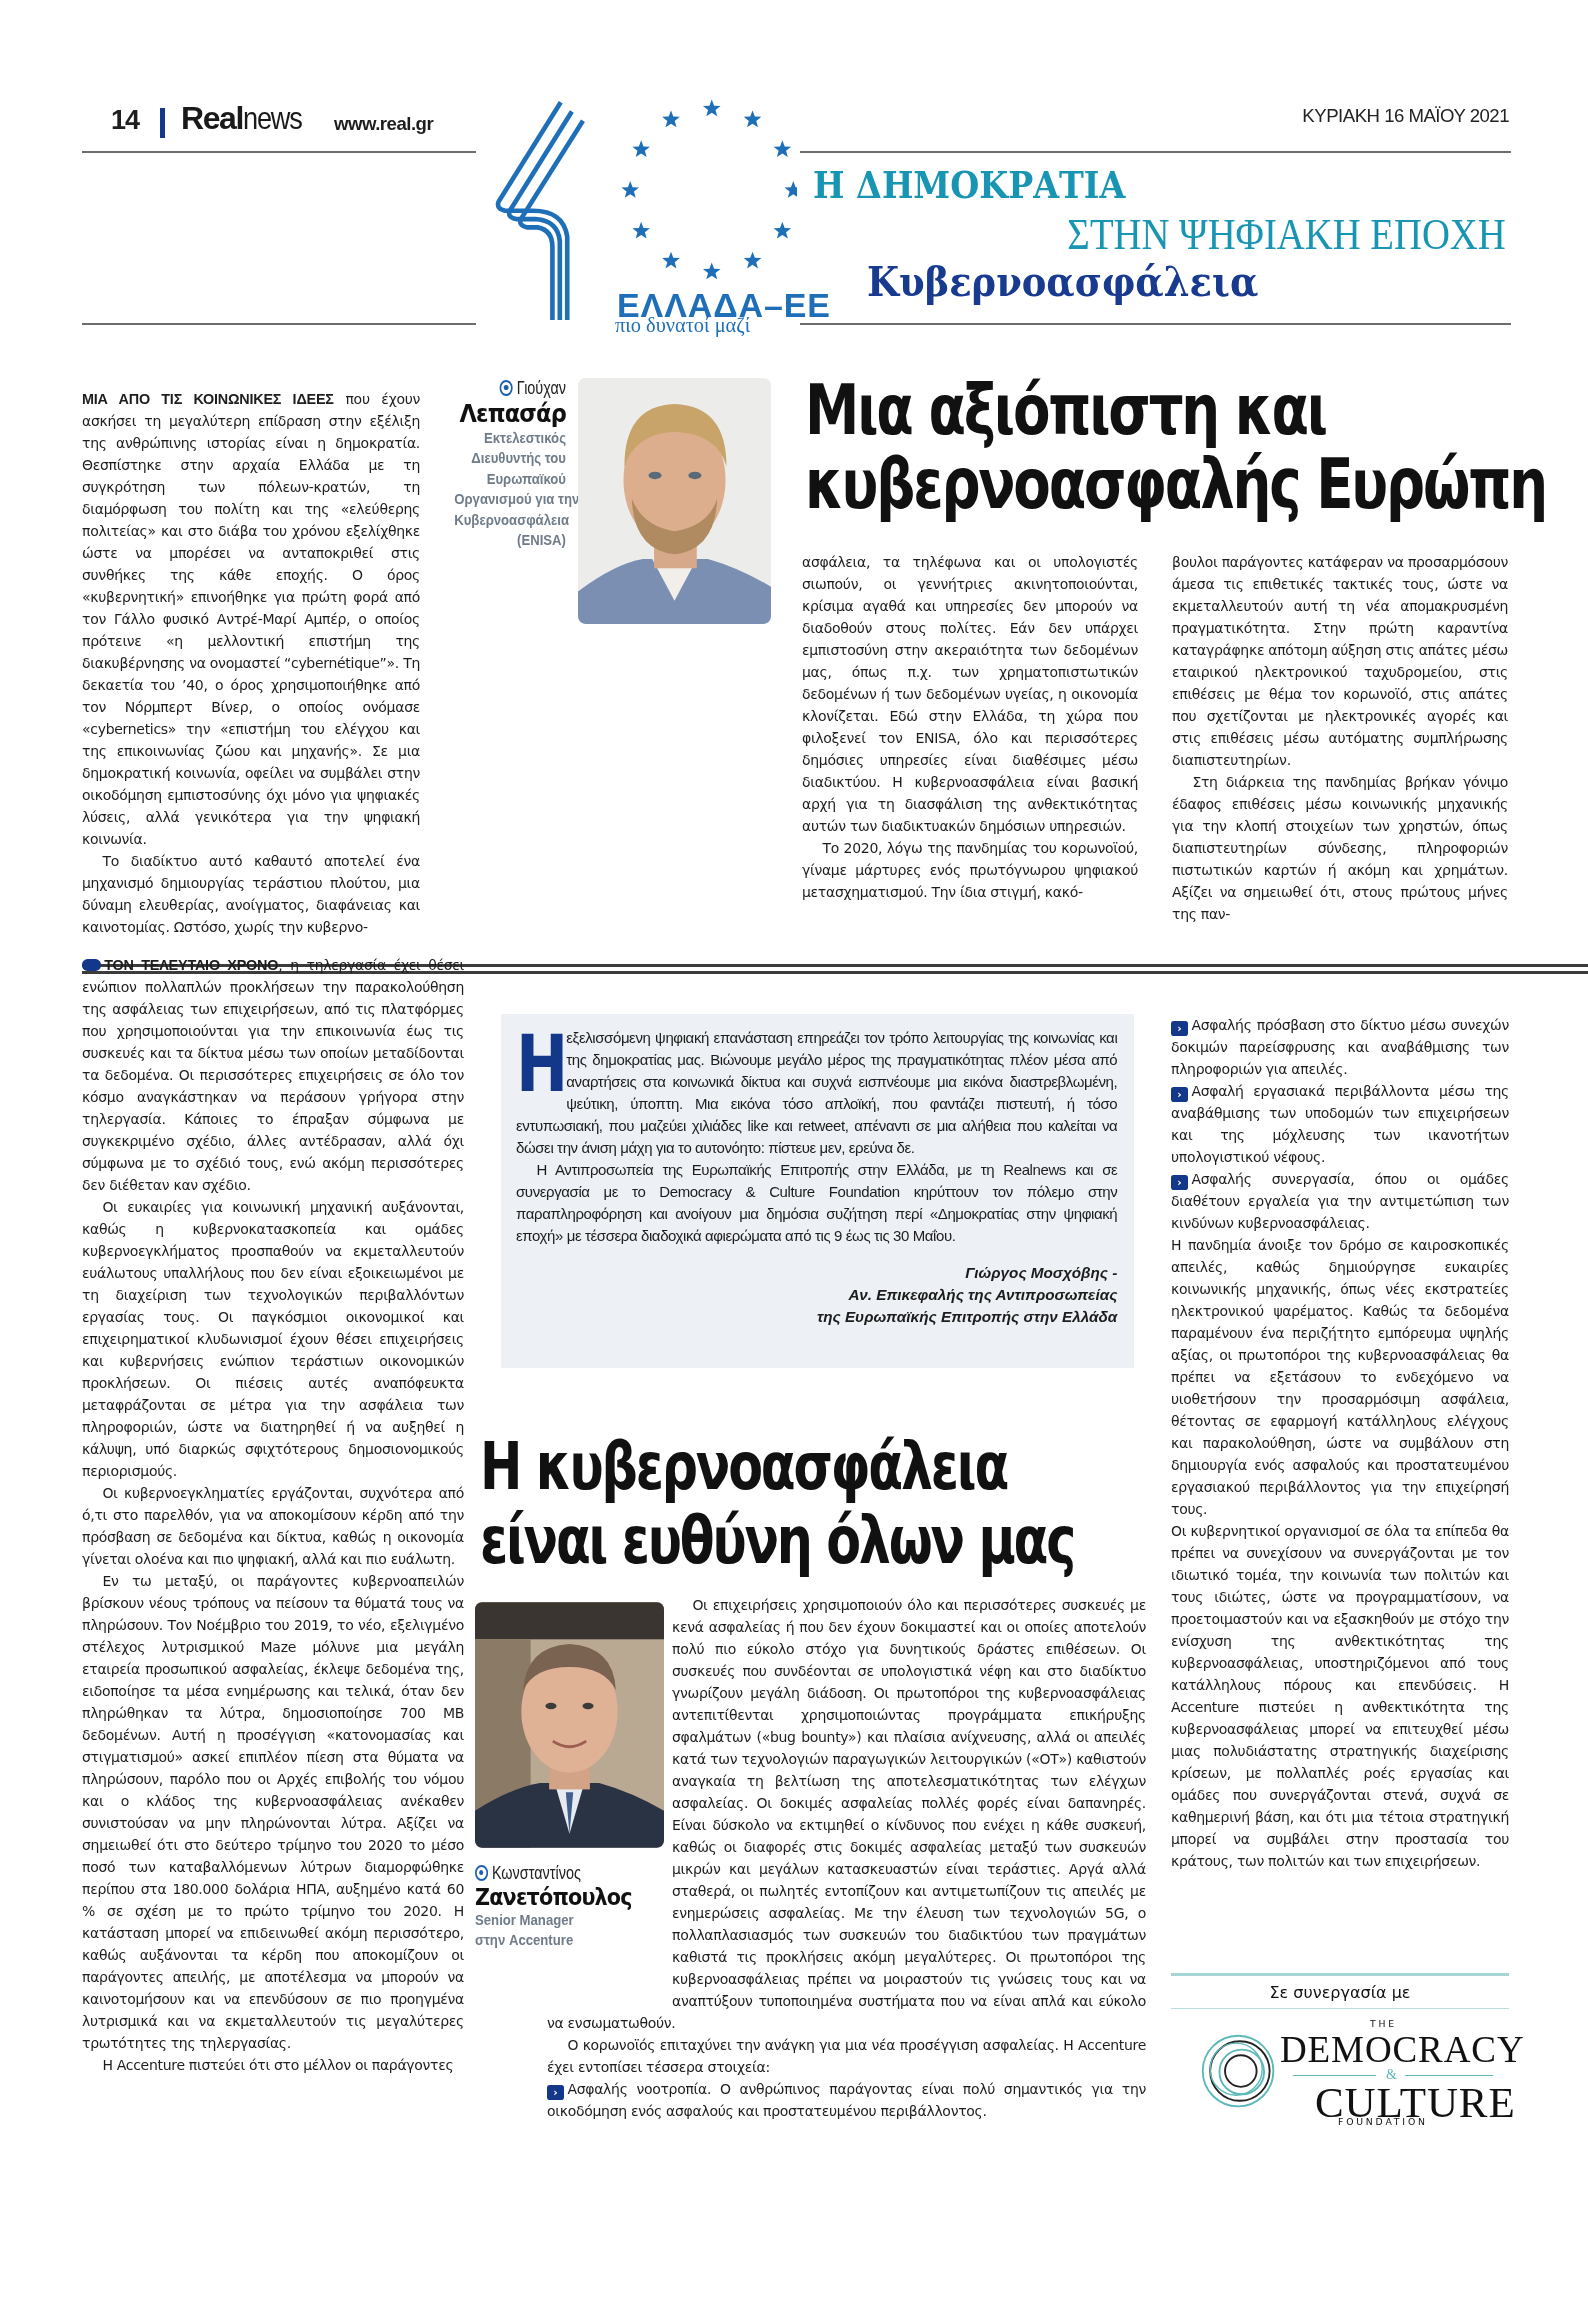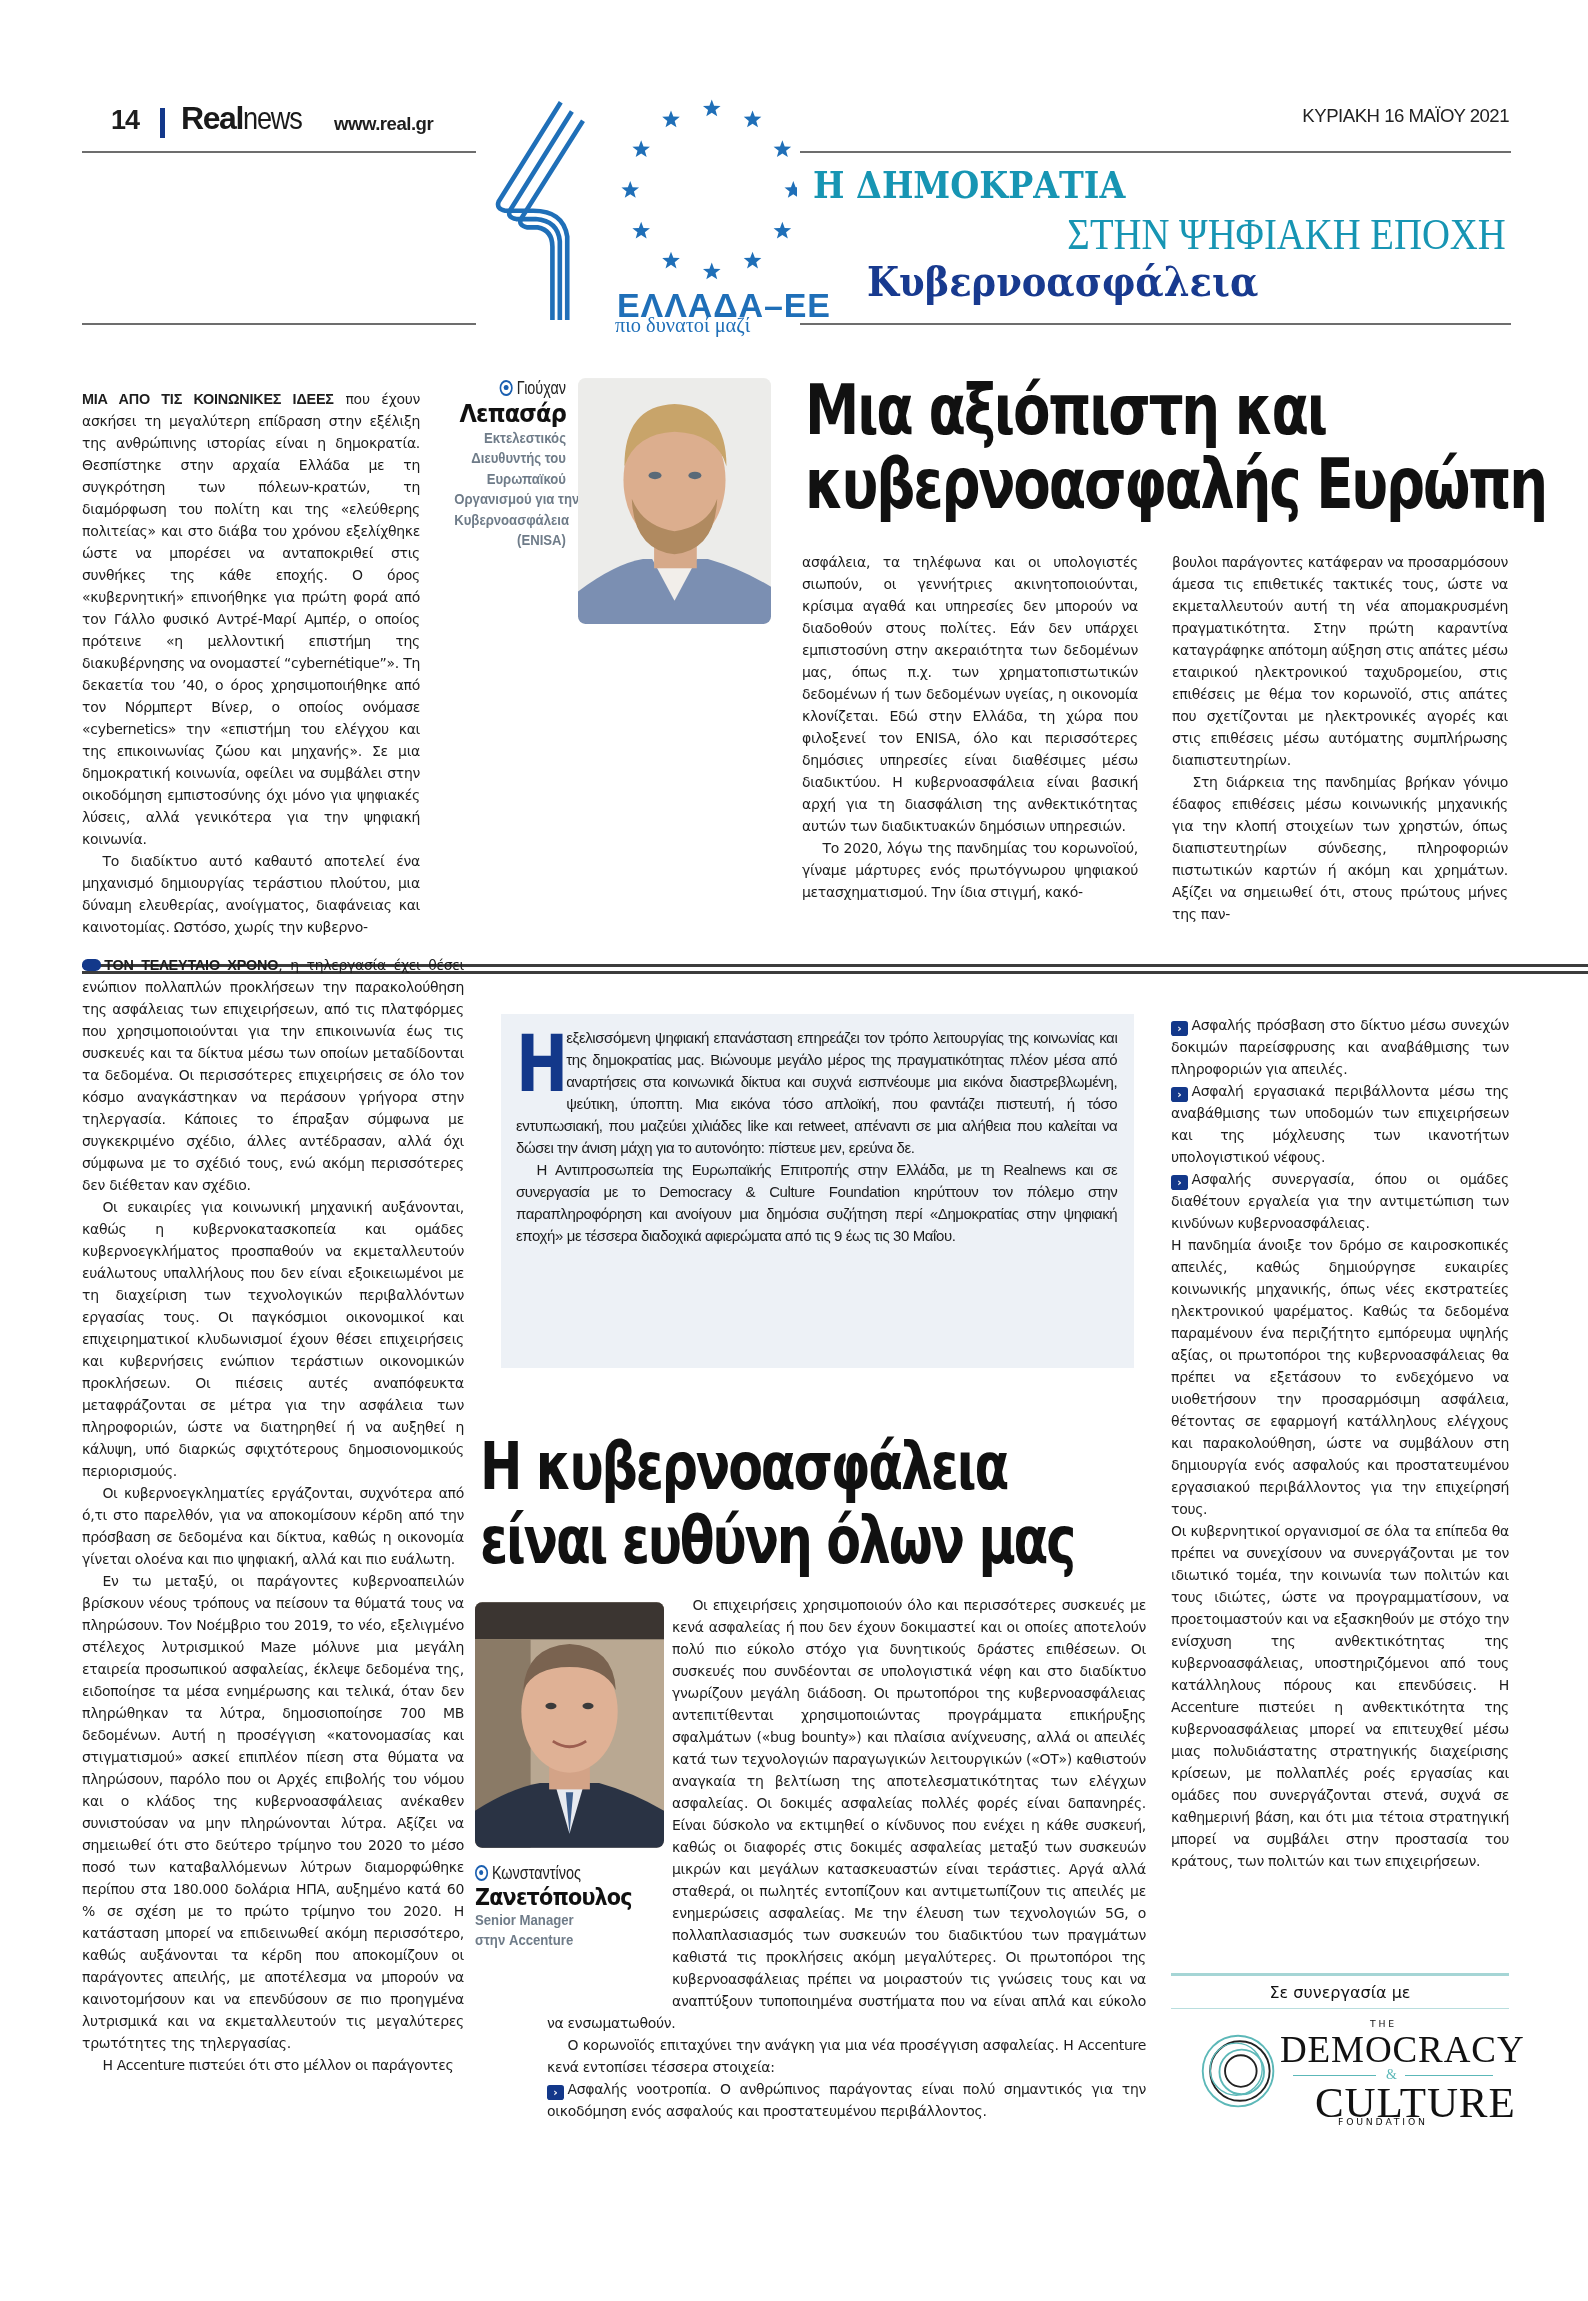--- a/index.html
+++ b/index.html
@@ -165,20 +165,25 @@
   <p class="ind">Εν τω μεταξύ, οι παράγοντες κυβερνοαπειλών βρίσκουν νέους τρόπους να πείσουν τα θύματά τους να πληρώσουν. Τον Νοέμβριο του 2019, το νέο, εξελιγμένο στέλεχος λυτρισμικού Maze μόλυνε μια μεγάλη εταιρεία προσωπικού ασφαλείας, έκλεψε δεδομένα της, ειδοποίησε τα μέσα ενημέρωσης και τελικά, όταν δεν πληρώθηκαν τα λύτρα, δημοσιοποίησε 700 MB δεδομένων. Αυτή η προσέγγιση «κατονομασίας και στιγματισμού» ασκεί επιπλέον πίεση στα θύματα να πληρώσουν, παρόλο που οι Αρχές επιβολής του νόμου και ο κλάδος της κυβερνοασφάλειας ανέκαθεν συνιστούσαν να μην πληρώνονται λύτρα. Αξίζει να σημειωθεί ότι στο δεύτερο τρίμηνο του 2020 το μέσο ποσό των καταβαλλόμενων λύτρων διαμορφώθηκε περίπου στα 180.000 δολάρια ΗΠΑ, αυξημένο κατά 60 % σε σχέση με το πρώτο τρίμηνο του 2020. Η κατάσταση μπορεί να επιδεινωθεί ακόμη περισσότερο, καθώς αυξάνονται τα κέρδη που αποκομίζουν οι παράγοντες απειλής, με αποτέλεσμα να μπορούν να καινοτομήσουν και να επενδύσουν σε πιο προηγμένα λυτρισμικά και να εκμεταλλευτούν τις μεγαλύτερες τρωτότητες της τηλεργασίας.</p>
   <p class="ind">Η Accenture πιστεύει ότι στο μέλλον οι παράγοντες</p>
 </div>
 
 <div class="abs quote-box">
   <div class="quote-text">
     <span class="dropcap">Η</span>
     <p>εξελισσόμενη ψηφιακή επανάσταση επηρεάζει τον τρόπο λειτουργίας της κοινωνίας και της δημοκρατίας μας. Βιώνουμε μεγάλο μέρος της πραγματικότητας πλέον μέσα από αναρτήσεις στα κοινωνικά δίκτυα και συχνά εισπνέουμε μια εικόνα διαστρεβλωμένη, ψεύτικη, ύποπτη. Μια εικόνα τόσο απλοϊκή, που φαντάζει πιστευτή, ή τόσο εντυπωσιακή, που μαζεύει χιλιάδες like και retweet, απέναντι σε μια αλήθεια που καλείται να δώσει την άνιση μάχη για το αυτονόητο: πίστευε μεν, ερεύνα δε.</p>
     <p style="text-indent:20.4px;">Η Αντιπροσωπεία της Ευρωπαϊκής Επιτροπής στην Ελλάδα, με τη Realnews και σε συνεργασία με το Democracy &amp; Culture Foundation κηρύττουν τον πόλεμο στην παραπληροφόρηση και ανοίγουν μια δημόσια συζήτηση περί «Δημοκρατίας στην ψηφιακή εποχή» με τέσσερα διαδοχικά αφιερώματα από τις 9 έως τις 30 Μαΐου.</p>
   </div>
+  <div class="quote-sig">
+    <div>Γιώργος Μοσχόβης -</div>
+    <div>Αν. Επικεφαλής της Αντιπροσωπείας</div>
+    <div>της Ευρωπαϊκής Επιτροπής στην Ελλάδα</div>
+  </div>
 </div>
 
 <div class="abs headline" style="left:480px; top:1430px; font-size:65px; line-height:74px;">
   <div>Η κυβερνοασφάλεια</div>
   <div>είναι ευθύνη όλων μας</div>
 </div>
 
 <div class="abs photo" style="left:475px; top:1602px; width:189px; height:246px;">
   <svg width="189" height="246" viewBox="0 0 204 265">
     <rect width="204" height="265" fill="#b9a892"></rect>
@@ -201,21 +206,21 @@
   <div class="by-last" style="transform-origin:left; font-size:23px;">Ζανετόπουλος</div>
   <div class="by-role" style="transform-origin:left;">
     <div>Senior Manager</div>
     <div>στην Accenture</div>
   </div>
 </div>
 
 <div class="abs col" style="left:547px; top:1594px; width:599px;">
   <div style="float:left; width:125px; height:397px;"></div>
   <p class="ind">Οι επιχειρήσεις χρησιμοποιούν όλο και περισσότερες συσκευές με κενά ασφαλείας ή που δεν έχουν δοκιμαστεί και οι οποίες αποτελούν πολύ πιο εύκολο στόχο για δυνητικούς δράστες επιθέσεων. Οι συσκευές που συνδέονται σε υπολογιστικά νέφη και στο διαδίκτυο γνωρίζουν μεγάλη διάδοση. Οι πρωτοπόροι της κυβερνοασφάλειας αντεπιτίθενται χρησιμοποιώντας προγράμματα επικήρυξης σφαλμάτων («bug bounty») και πλαίσια ανίχνευσης, αλλά οι απειλές κατά των τεχνολογιών παραγωγικών λειτουργικών («ΟΤ») καθιστούν αναγκαία τη βελτίωση της αποτελεσματικότητας των ελέγχων ασφαλείας. Οι δοκιμές ασφαλείας πολλές φορές είναι δαπανηρές. Είναι δύσκολο να εκτιμηθεί ο κίνδυνος που ενέχει η κάθε συσκευή, καθώς οι διαφορές στις δοκιμές ασφαλείας μεταξύ των συσκευών μικρών και μεγάλων κατασκευαστών είναι τεράστιες. Αργά αλλά σταθερά, οι πωλητές εντοπίζουν και αντιμετωπίζουν τις απειλές με ενημερώσεις ασφαλείας. Με την έλευση των τεχνολογιών 5G, ο πολλαπλασιασμός των συσκευών του διαδικτύου των πραγμάτων καθιστά τις προκλήσεις ακόμη μεγαλύτερες. Οι πρωτοπόροι της κυβερνοασφάλειας πρέπει να μοιραστούν τις γνώσεις τους και να αναπτύξουν τυποποιημένα συστήματα που να είναι απλά και εύκολο να ενσωματωθούν.</p>
-  <p class="ind">Ο κορωνοϊός επιταχύνει την ανάγκη για μια νέα προσέγγιση ασφαλείας. Η Accenture κενά εντοπίσει τέσσερα στοιχεία:</p>
+  <p class="ind">Ο κορωνοϊός επιταχύνει την ανάγκη για μια νέα προσέγγιση ασφαλείας. Η Accenture έχει εντοπίσει τέσσερα στοιχεία:</p>
   <p><span class="bullet-box">›</span><span>Ασφαλής νοοτροπία. Ο ανθρώπινος παράγοντας είναι πολύ σημαντικός για την οικοδόμηση ενός ασφαλούς και προστατευμένου περιβάλλοντος.</span></p>
 </div>
 
 <div class="abs col" style="left:1171px; top:1014px; width:338px;">
   <p><span class="bullet-box">›</span><span>Ασφαλής πρόσβαση στο δίκτυο μέσω συνεχών δοκιμών παρείσφρυσης και αναβάθμισης των πληροφοριών για απειλές.</span></p>
   <p><span class="bullet-box">›</span><span>Ασφαλή εργασιακά περιβάλλοντα μέσω της αναβάθμισης των υποδομών των επιχειρήσεων και της μόχλευσης των ικανοτήτων υπολογιστικού νέφους.</span></p>
   <p><span class="bullet-box">›</span><span>Ασφαλής συνεργασία, όπου οι ομάδες διαθέτουν εργαλεία για την αντιμετώπιση των κινδύνων κυβερνοασφάλειας.</span></p>
   <p>Η πανδημία άνοιξε τον δρόμο σε καιροσκοπικές απειλές, καθώς δημιούργησε ευκαιρίες κοινωνικής μηχανικής, όπως νέες εκστρατείες ηλεκτρονικού ψαρέματος. Καθώς τα δεδομένα παραμένουν ένα περιζήτητο εμπόρευμα υψηλής αξίας, οι πρωτοπόροι της κυβερνοασφάλειας θα πρέπει να εξετάσουν το ενδεχόμενο να υιοθετήσουν την προσαρμόσιμη ασφάλεια, θέτοντας σε εφαρμογή κατάλληλους ελέγχους και παρακολούθηση, ώστε να συμβάλουν στη δημιουργία ενός ασφαλούς και προστατευμένου εργασιακού περιβάλλοντος για την επιχείρησή τους.</p>
   <p>Οι κυβερνητικοί οργανισμοί σε όλα τα επίπεδα θα πρέπει να συνεχίσουν να συνεργάζονται με τον ιδιωτικό τομέα, την κοινωνία των πολιτών και τους ιδιώτες, ώστε να προγραμματίσουν, να προετοιμαστούν και να εξασκηθούν με στόχο την ενίσχυση της ανθεκτικότητας της κυβερνοασφάλειας, υποστηριζόμενοι από τους κατάλληλους πόρους και επενδύσεις. Η Accenture πιστεύει η ανθεκτικότητα της κυβερνοασφάλειας μπορεί να επιτευχθεί μέσω μιας πολυδιάστατης στρατηγικής διαχείρισης κρίσεων, με πολλαπλές ροές εργασίας και ομάδες που συνεργάζονται στενά, συχνά σε καθημερινή βάση, και ότι μια τέτοια στρατηγική μπορεί να συμβάλει στην προστασία του κράτους, των πολιτών και των επιχειρήσεων.</p>
 </div>

